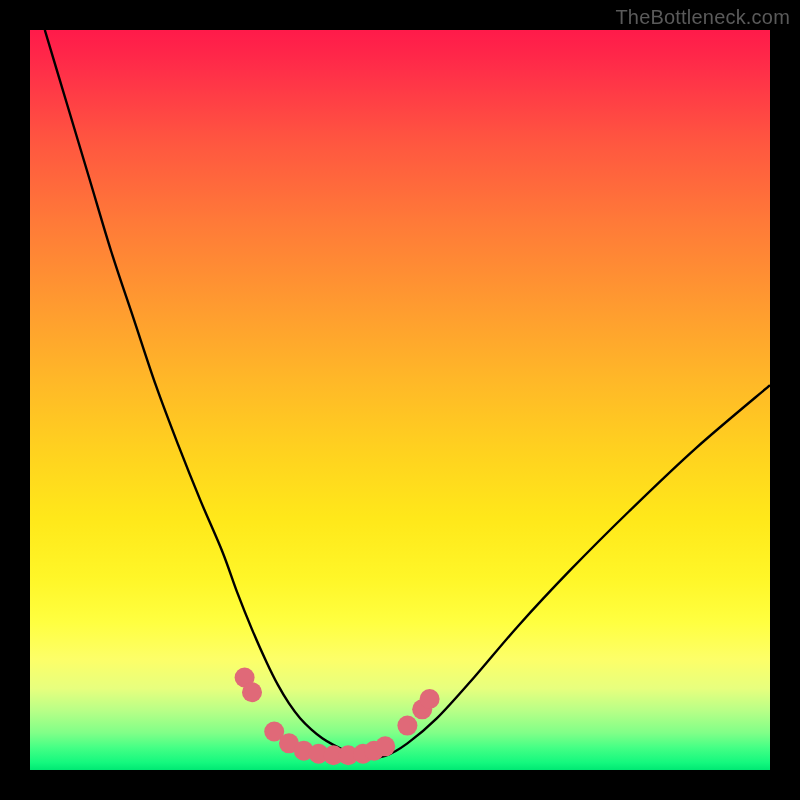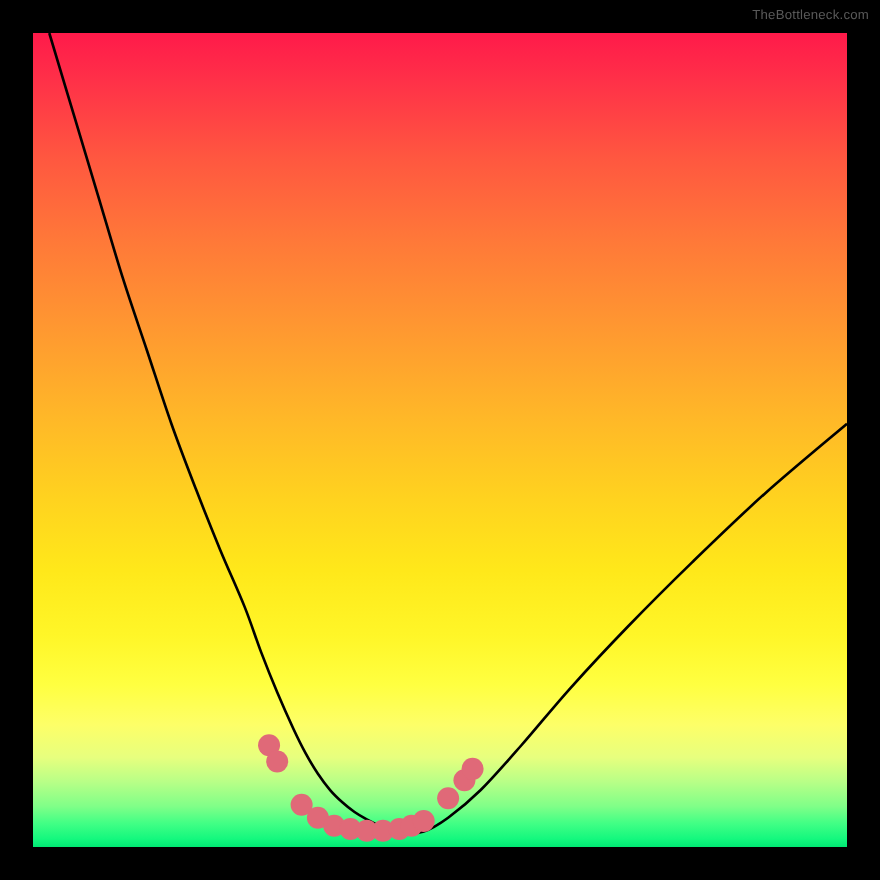--- a/index.html
+++ b/index.html
@@ -59,21 +59,21 @@
     left: 0;
     top: 0;
     width: 100%;
     height: 100%;
   }
   .watermark {
     position: absolute;
     top: 6px;
     right: 10px;
     color: #5a5a5a;
-    font-size: 12px;
+    font-size: 20px;
     font-weight: 500;
     letter-spacing: 0.2px;
     user-select: none;
   }
 </style>
 </head>
 <body>
 
 <div class="frame">
   <div class="plot-area">

